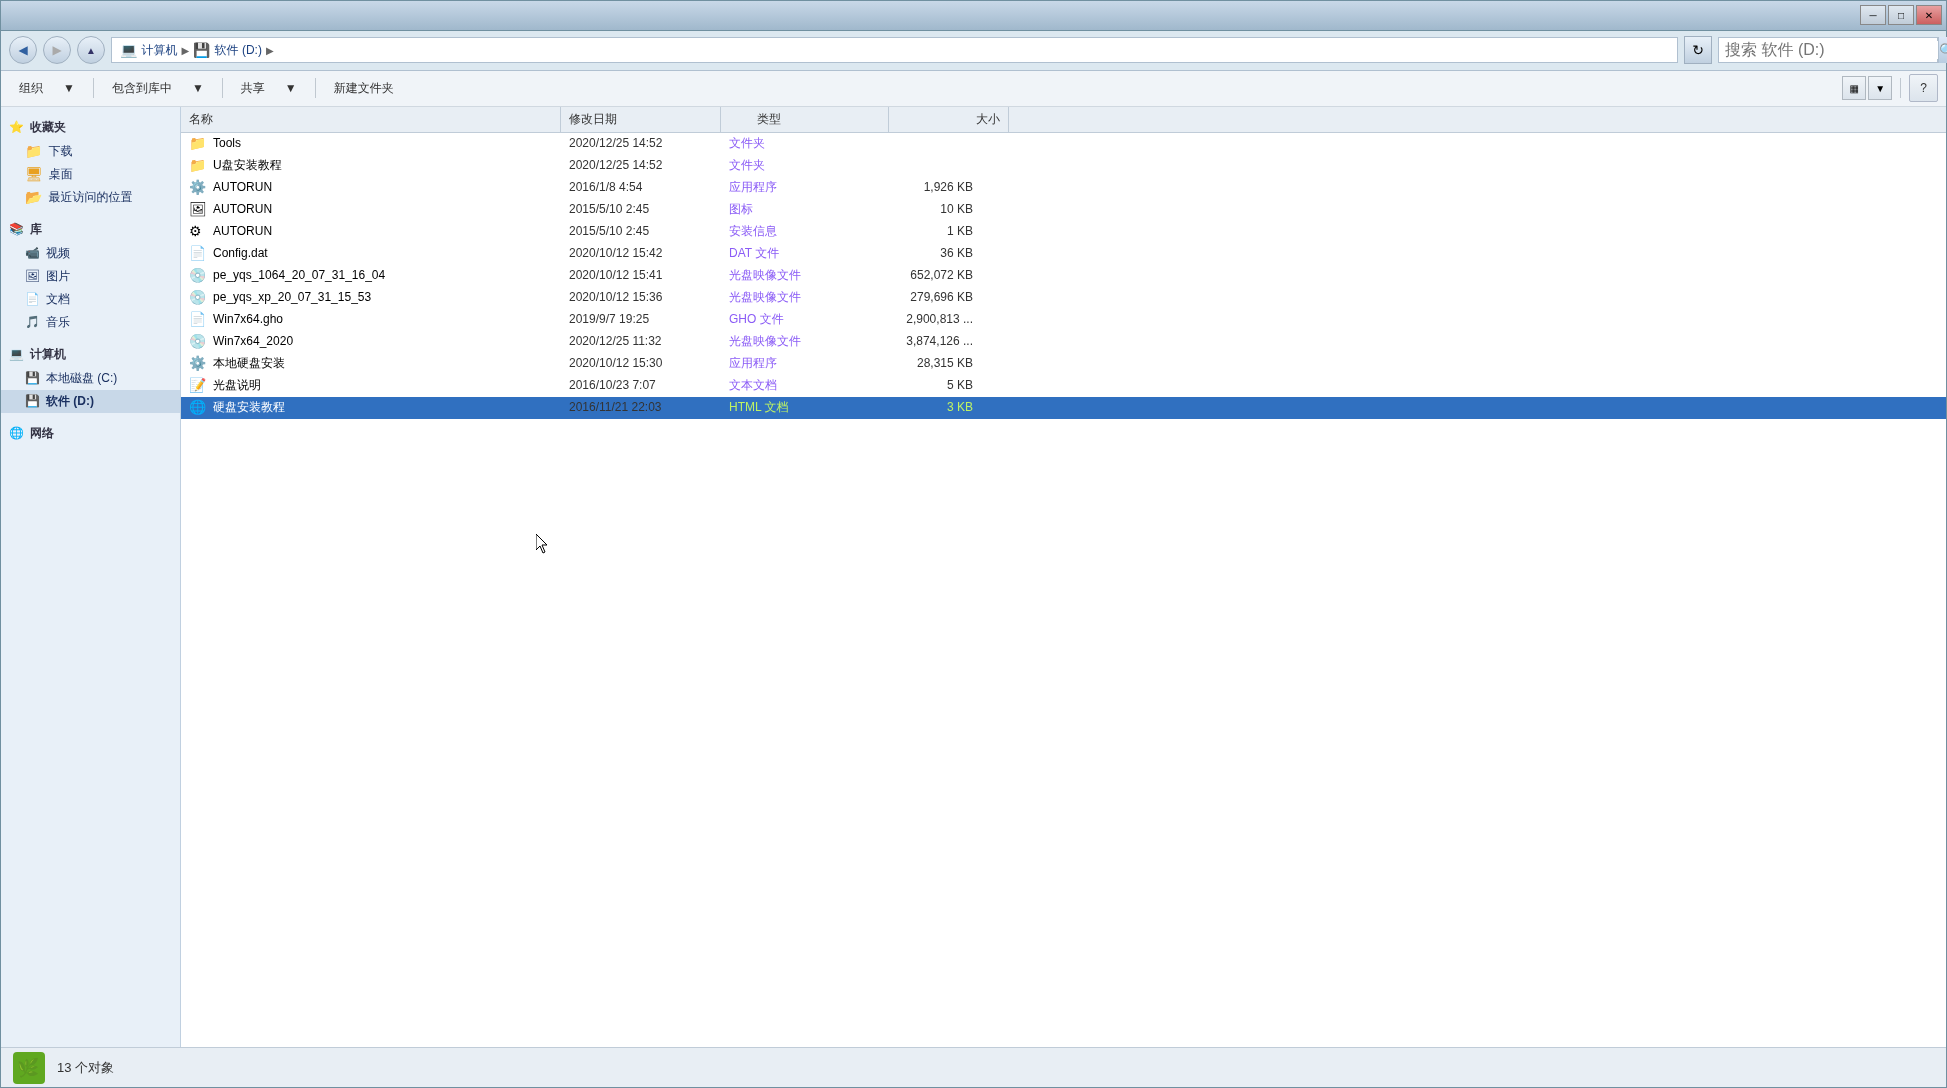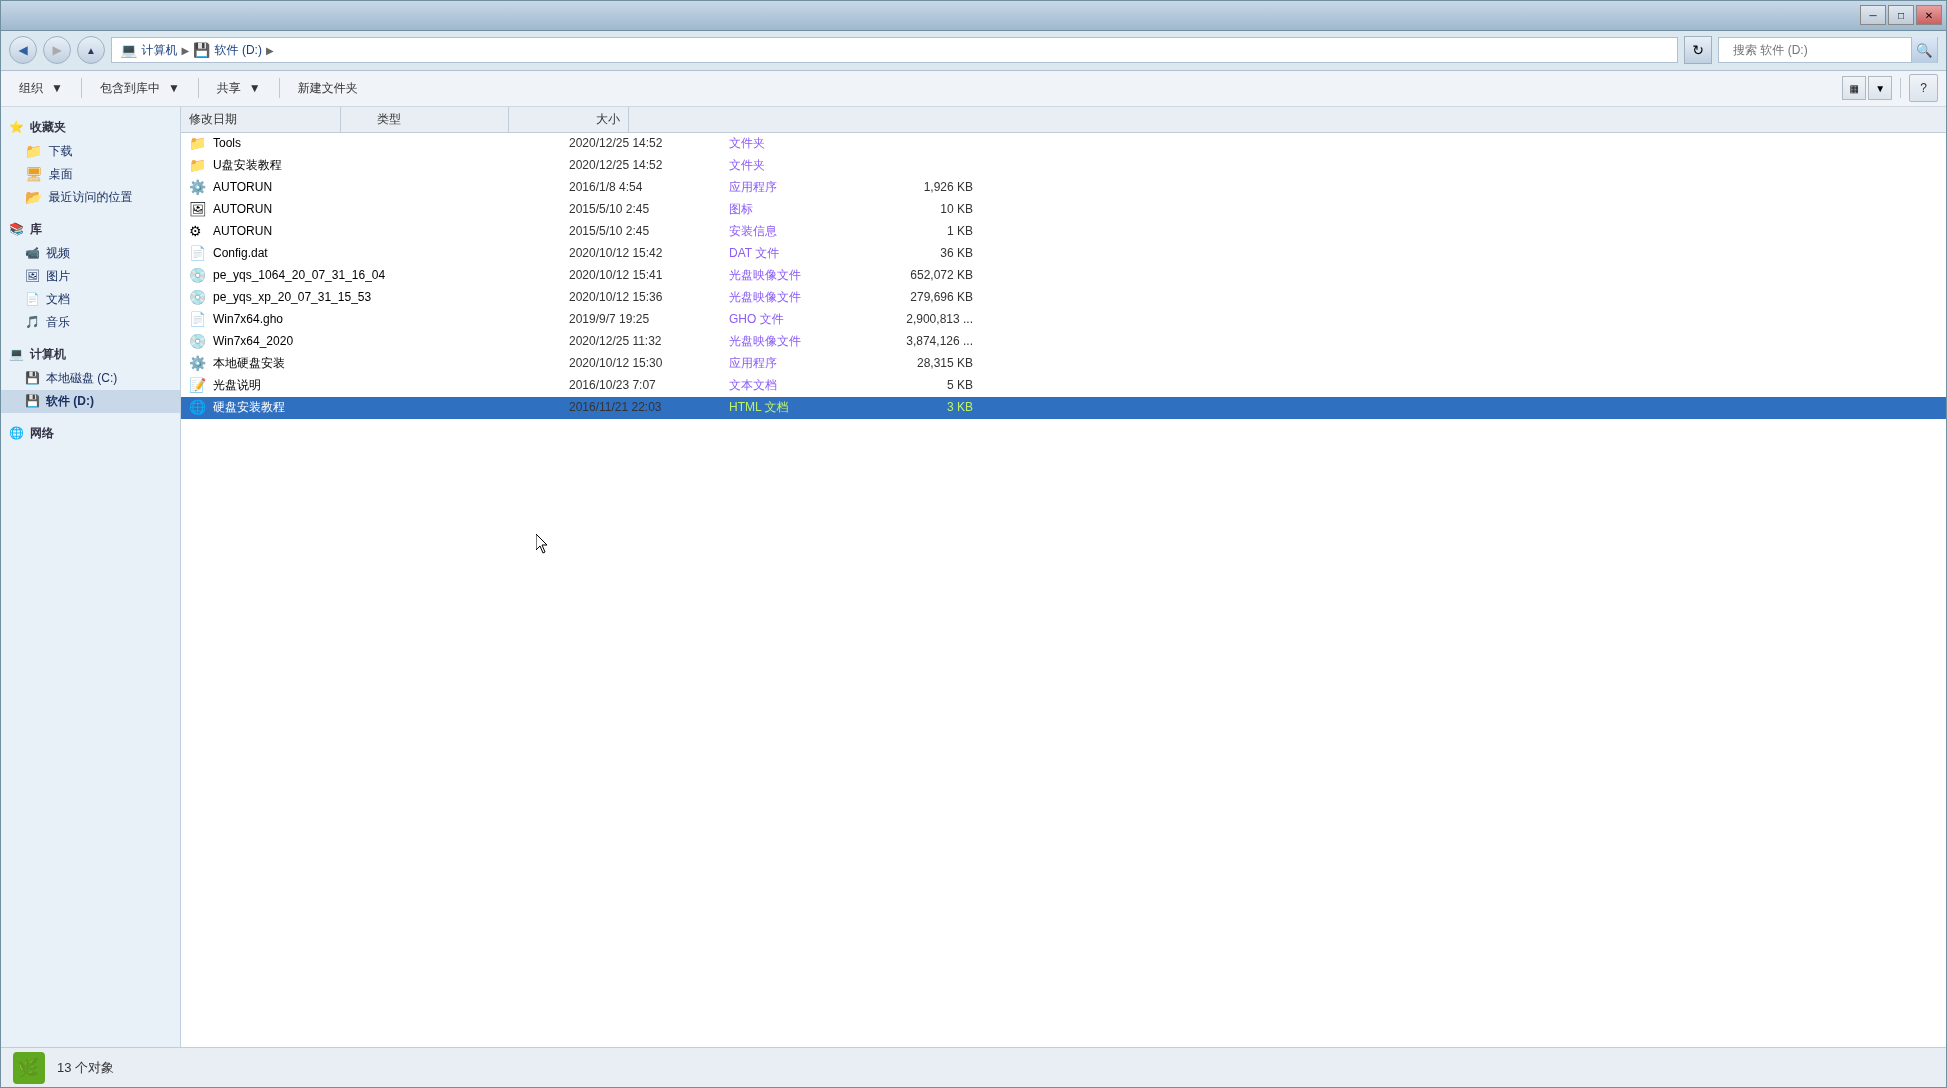--- a/index.html
+++ b/index.html
@@ -100,22 +100,22 @@
       height: 26px;
       border: 1px solid #b0c0d0;
       display: flex;
       align-items: center;
       background: #fff;
     }
     .search-input {
       flex: 1;
       border: none;
       outline: none;
-      padding: 0 14px;
-      font-size: 12px;
+      padding: 0 6px;
+      font-size: 16px;
       color: #888;
     }
     .search-icon-btn {
       width: 26px;
       height: 26px;
       background: linear-gradient(to bottom, #dce8f8, #b8cce0);
       border: none;
       border-left: 1px solid #b0c0d0;
       cursor: pointer;
       display: flex;
@@ -134,21 +134,21 @@
       gap: 4px;
     }
     .toolbar-btn {
       height: 28px;
       padding: 0 10px;
       border: none;
       background: transparent;
       cursor: pointer;
       display: flex;
       align-items: center;
-      gap: 8px;
+      gap: 20px;
       font-size: 12px;
       color: #333;
       border-radius: 2px;
     }
     .toolbar-sep {
       width: 1px;
       height: 20px;
       background: #c0c8d0;
       margin: 0 4px;
     }
@@ -462,20 +462,21 @@
           <span>🌐</span>
           <span>网络</span>
         </div>
       </div>
 
     </div>
 
     <div class="file-list-container">
 
       <div class="column-headers">
+        <div class="col-header col-name">名称</div>
         <div class="col-header col-date">修改日期</div>
         <div class="col-header col-type">类型</div>
         <div class="col-header col-size">大小</div>
       </div>
 
       <div class="file-list" id="file-list">
       <div class="file-row">
     <div class="file-cell cell-name">
       <span class="file-icon">📁</span>
       <span>Tools</span>

